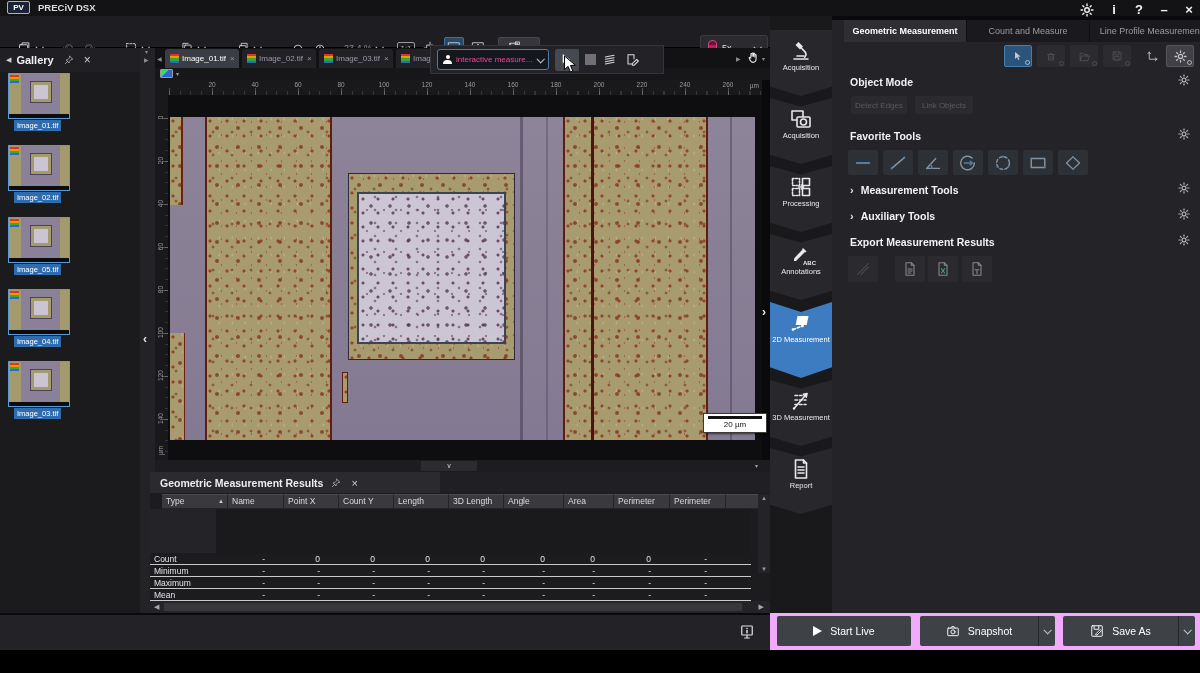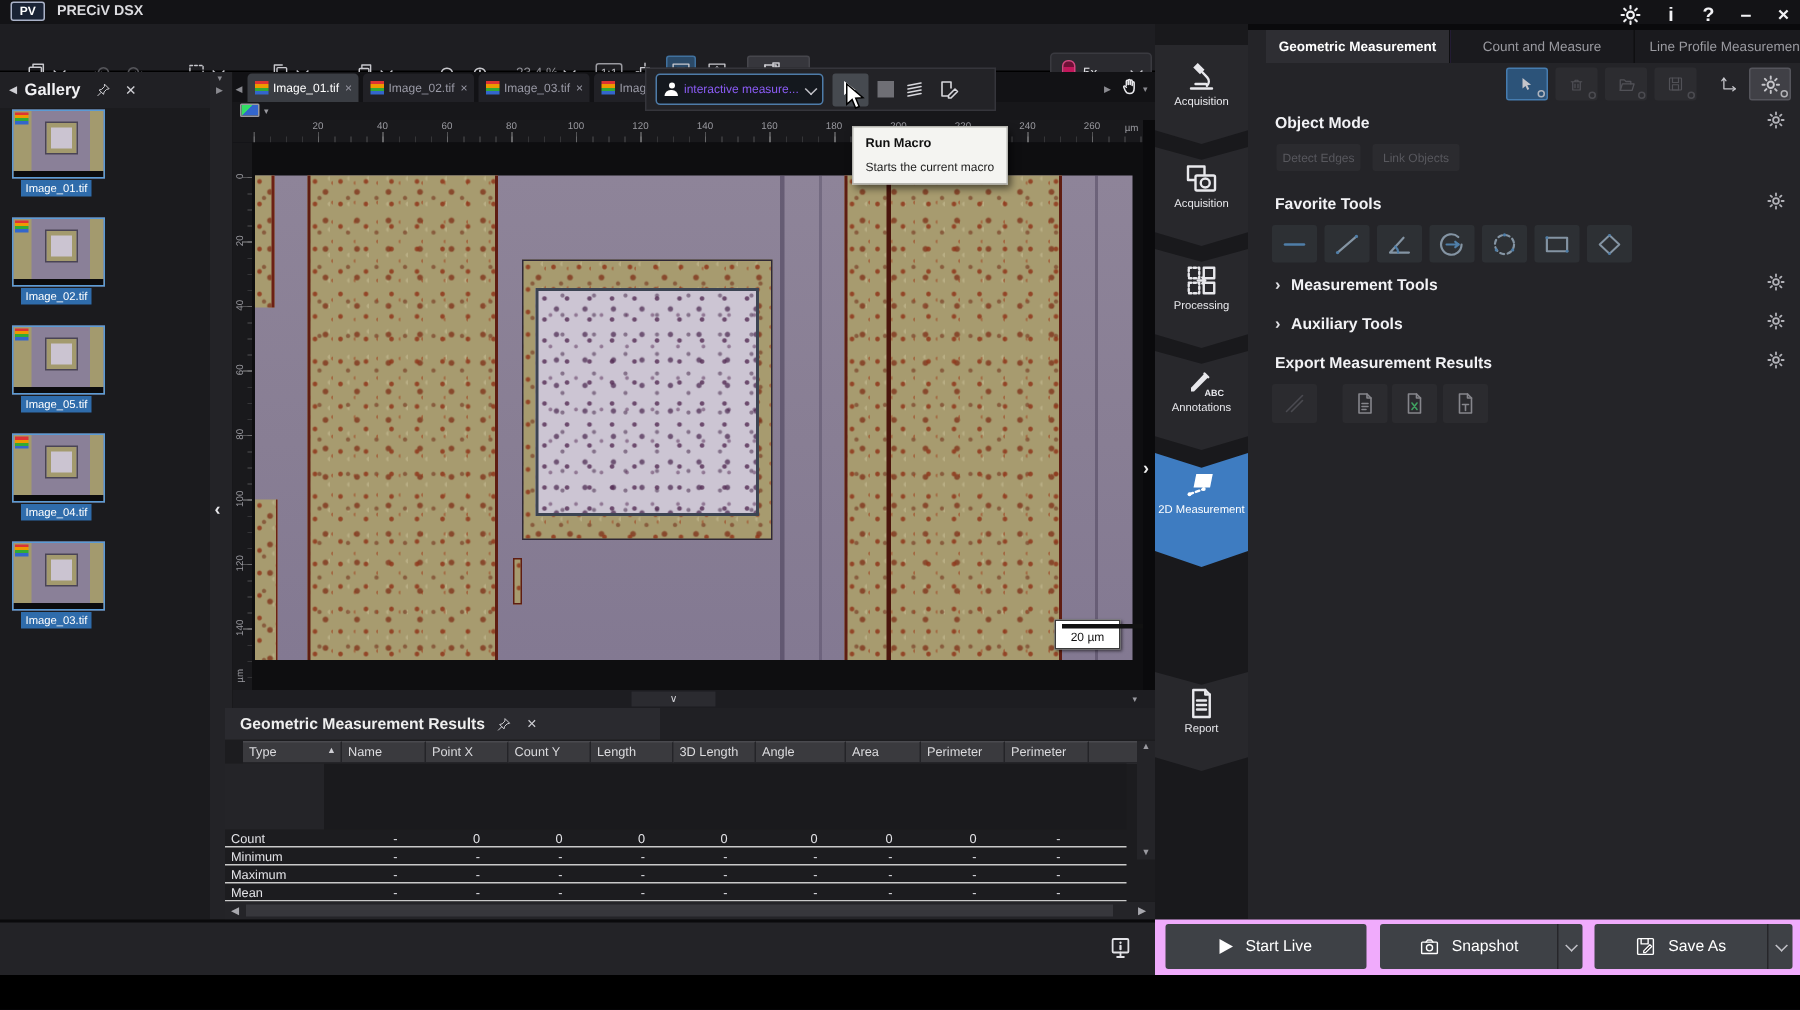--- a/index.html
+++ b/index.html
@@ -71,29 +71,29 @@
  radial-gradient(circle at 15px 5px,rgba(160,70,35,.6) .9px,rgba(0,0,0,0) 1.6px),
  radial-gradient(circle at 6px 15px,rgba(110,40,20,.55) 1px,rgba(0,0,0,0) 1.8px),
  radial-gradient(circle at 13px 2px,rgba(196,186,146,.6) 1px,rgba(0,0,0,0) 2px);
  background-size:17px 15px,21px 19px,15px 13px,19px 23px,13px 17px}
 .lav{background-color:#ccc5d3;background-image:
  radial-gradient(circle at 4px 5px,rgba(84,44,84,.8) 1.1px,rgba(0,0,0,0) 1.9px),
  radial-gradient(circle at 12px 12px,rgba(70,35,75,.7) 1.3px,rgba(0,0,0,0) 2.2px),
  radial-gradient(circle at 8px 16px,rgba(95,55,95,.55) .9px,rgba(0,0,0,0) 1.6px),
  radial-gradient(circle at 16px 3px,rgba(60,30,65,.5) 1px,rgba(0,0,0,0) 1.7px);
  background-size:15px 14px,19px 17px,17px 21px,21px 13px}
-.scalebar{left:703px;top:413px;width:44px;height:20px;background:#fff;border:1px solid #3a3a3a;box-shadow:1px 1px 2px rgba(0,0,0,.6)}
+.scalebar{left:703px;top:413px;width:64px;height:20px;background:#fff;border:1px solid #3a3a3a;box-shadow:1px 1px 2px rgba(0,0,0,.6)}
 .sb-line{position:absolute;left:4px;top:2px;width:54px;height:3px;background:#111}
 .sb-txt{position:absolute;left:0;top:6px;width:100%;text-align:center;font-size:8px;color:#111}
 .collapsebar{left:155px;top:460px;width:615px;height:12px;background:#1d1d21}
 .cbtn{position:absolute;left:266px;top:1px;width:56px;height:10px;background:#2b2b30;color:#cfcfd4;font-size:7px;display:flex;align-items:center;justify-content:center}
 .cbtn2{position:absolute;right:12px;top:2px;font-size:6px;color:#9a9aa0}
 
 .macrobar{left:430px;top:45px;width:234px;height:29px;background:#232327;border:1px solid #35353b;display:flex;align-items:center;gap:6px;padding-left:6px;z-index:5}
-.mdrop{width:112px;height:21px;background:#14181e;border:1.4px solid #4e7ca9;border-radius:3px;display:flex;align-items:center;gap:4px;padding:0 5px;color:#8b5cf6}
+.mdrop{width:112px;height:21px;background:#14181e;border:1.4px solid #4e7ca9;border-radius:3px;display:flex;align-items:center;gap:4px;padding:0 5px;color:#ec4899}
 .mdrop .txt{font-size:8px;flex:1;white-space:nowrap;overflow:hidden}
 .person{width:9px;height:9px;position:relative;flex:none}
 .person:before{content:"";position:absolute;left:2.5px;top:0;width:4px;height:4px;border-radius:50%;background:#fff}
 .person:after{content:"";position:absolute;left:0;top:4.5px;width:9px;height:4.5px;border-radius:4px 4px 0 0;background:#fff}
 .runbtn{width:24px;height:22px;background:#464a50;border-radius:2px;display:flex;align-items:center;justify-content:center}
 .stopbtn{width:11px;height:11px;background:#6f6f75}
 .mico{color:#d8d8dd}
 .tooltip{left:568px;top:84px;min-width:97px;background:#f4f4f1;border:1px solid #b5b5b0;box-shadow:2px 3px 5px rgba(0,0,0,.55);padding:5px 8px 6px;z-index:10}
 .tt-title{font-size:8.5px;font-weight:bold;color:#111;margin-bottom:7px}
 .tt-desc{font-size:8px;color:#222;white-space:nowrap}
@@ -434,24 +434,20 @@
         </svg>
     </span>
   </div>
 
   <div class="abs cursorsvg">
     <svg width="15" height="19" viewBox="0 0 15 19">
         <path d="M1.5 1v13.5l3.6-3.1 2.3 5.6 2.4-1-2.3-5.5 4.8-.4z" fill="#fff" stroke="#000" stroke-width="1"></path>
       </svg>
   </div>
 
-  <div class="abs tooltip">
-    <div class="tt-title">Run Macro</div>
-    <div class="tt-desc">Starts the current macro</div>
-  </div>
 
   <div class="abs collapsebar">
     <div class="cbtn">∨</div>
     <span class="cbtn2">▾</span>
   </div>
 
   <div class="abs results">
     <div class="abs rhead">
       <div class="rtab">
         <span class="rtitle">Geometric Measurement Results</span>
@@ -596,20 +592,30 @@
       <div class="si-ico">
         <svg class="svgi" width="24" height="24" viewBox="0 0 24 24">
             <path d="M8.5 5h11l-1.8 9H6.7z" fill="currentColor" stroke="none"></path>
             <path d="M4 18.5L13.5 15" stroke-dasharray="2.5 2"></path>
             <circle cx="4" cy="18.5" r="1.3" fill="currentColor" stroke="none"></circle>
             <circle cx="13.5" cy="15" r="1.3" fill="currentColor" stroke="none"></circle>
           </svg>
       </div>
       <div class="si-label">2D Measurement</div>
     </div>
+    <div class="sideitem" style="top:364px;height:66px">
+      <div class="si-ico">
+        <svg class="svgi" width="24" height="24" viewBox="0 0 24 24">
+            <path d="M6 6.5h11M6 11h11M6 15.5h11" stroke-dasharray="2.5 2"></path>
+            <path d="M5 19.5L18 4.5M18 4.5l-3.6.7M18 4.5l-.7 3.6"></path>
+            <circle cx="5" cy="19.5" r="1.2" fill="currentColor" stroke="none"></circle>
+          </svg>
+      </div>
+      <div class="si-label">3D Measurement</div>
+    </div>
     <div class="sideitem" style="top:432px;height:66px">
       <div class="si-ico">
         <svg class="svgi" width="24" height="24" viewBox="0 0 24 24">
             <path d="M6.5 3h8l3 3v15h-11z"></path>
             <path d="M14.5 3v3h3"></path>
             <path d="M9 10h6M9 13h6M9 16h6"></path>
           </svg>
       </div>
       <div class="si-label">Report</div>
     </div>

